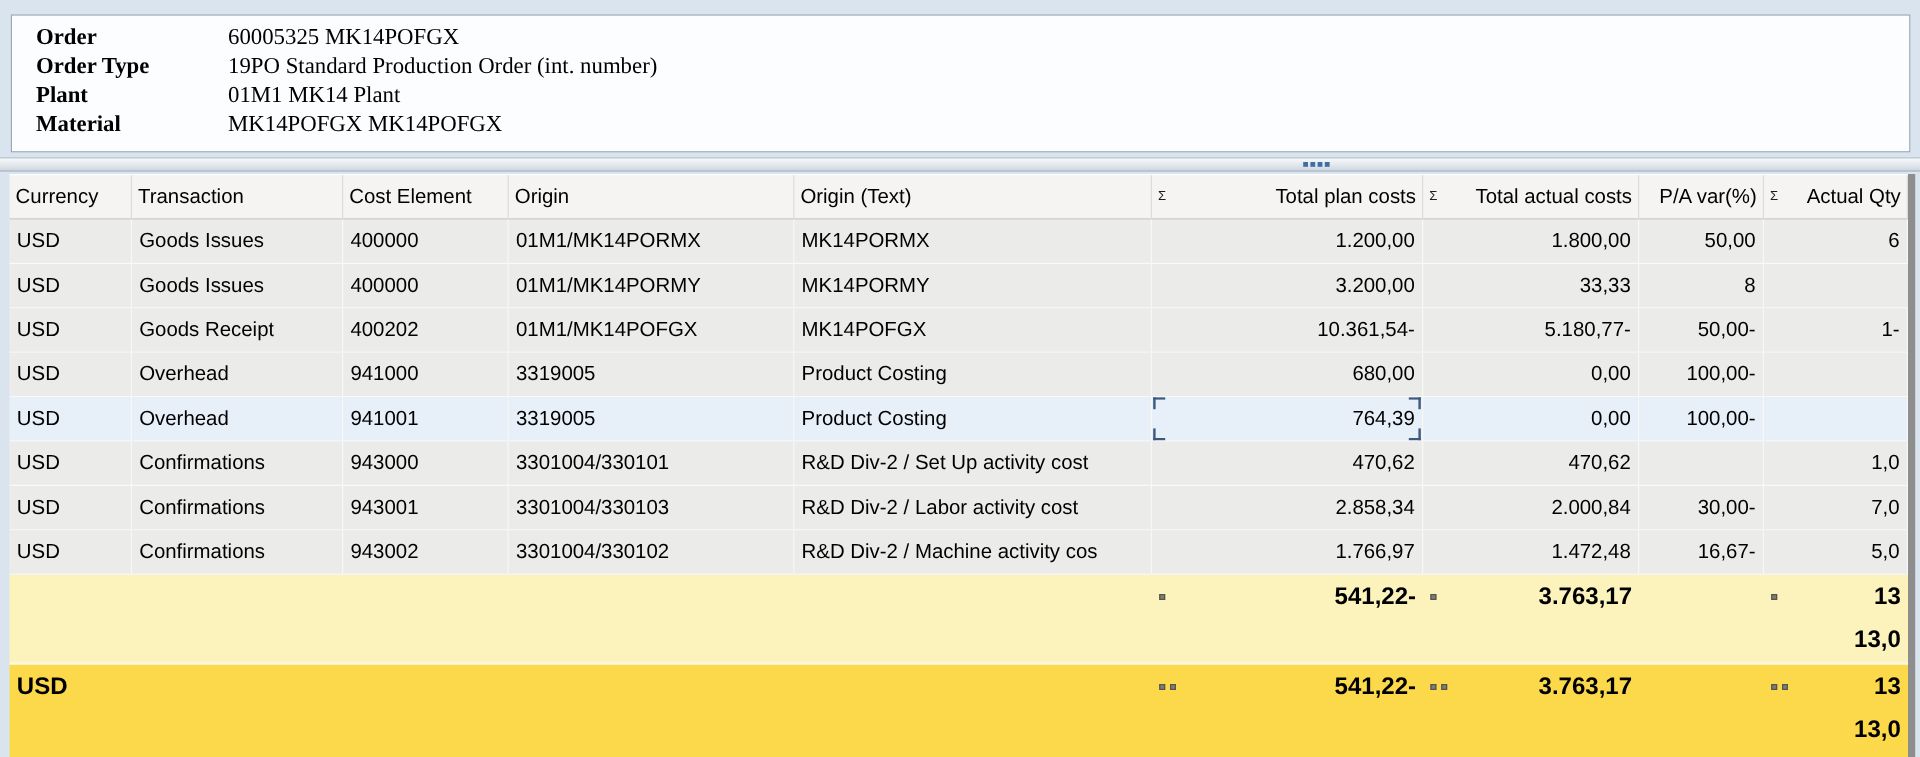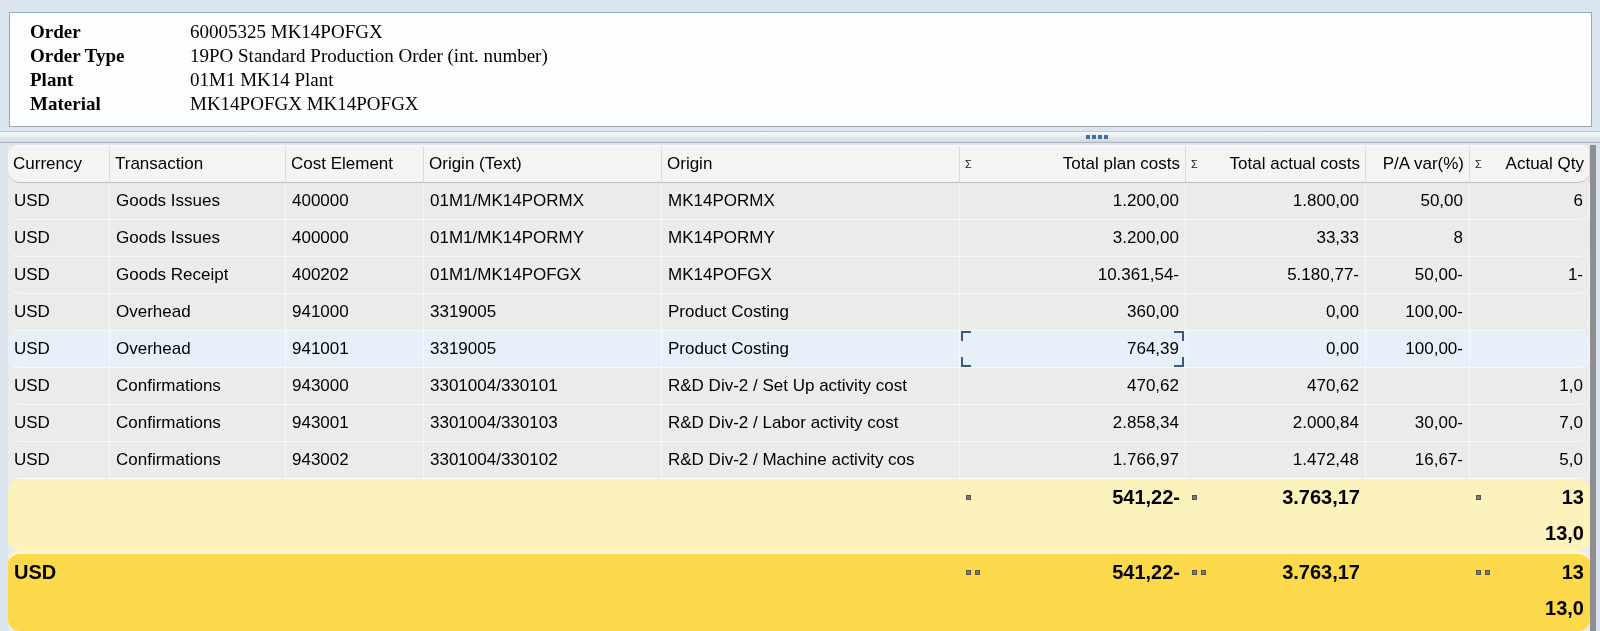--- a/index.html
+++ b/index.html
@@ -32,21 +32,21 @@
     background:linear-gradient(#f7f9fb,#e2e7ec 55%,#cfd7df);
     border-top:1px solid #bcc6d0;border-bottom:1px solid #a9b4c0;}
   .dots{position:absolute;left:1086px;top:3px;display:flex;gap:2px;}
   .dots i{width:4px;height:4px;background:#3f6ea5;display:block;}
 
   
   .table-wrap{position:absolute;left:8px;top:145px;width:1588px;height:486px;display:flex;}
   .alv{width:1582px;display:flex;flex-direction:column;background:var(--row-bg);}
   .right-strip{width:6px;background:#8e8e8e;}
 
-  .grid-row{display:grid;grid-template-columns:var(--cols);border-radius:12px;}
+  .grid-row{display:grid;grid-template-columns:var(--cols);}
   .header-row{height:38px;background:var(--hdr-bg);border-top:1px solid #fff;
     border-bottom:1px solid #bfbfbd;font-size:17px;flex:none;}
   .hcell{display:flex;align-items:center;padding:0 5px;border-right:1px solid #dddcda;overflow:hidden;}
   .sigma{font-size:11px;color:#1c1c1c;line-height:1;}
   .num .hlbl{margin-left:auto;}
   .hlbl{white-space:nowrap;}
 
   .data-row{height:37px;background:var(--row-bg);border-bottom:1px solid #f9f9f8;font-size:17px;flex:none;}
   .data-row.selected{background:var(--sel-bg);}
   .cell{display:flex;align-items:center;padding:0 6px;border-right:1px solid #f7f7f5;
@@ -110,24 +110,24 @@
           <div class="hcell">
             <span class="hlbl">Currency</span>
           </div>
           <div class="hcell">
             <span class="hlbl">Transaction</span>
           </div>
           <div class="hcell">
             <span class="hlbl">Cost Element</span>
           </div>
           <div class="hcell">
+            <span class="hlbl">Origin</span>
+          </div>
+          <div class="hcell">
             <span class="hlbl">Origin (Text)</span>
-          </div>
-          <div class="hcell">
-            <span class="hlbl">Origin</span>
           </div>
           <div class="hcell num">
             <span class="sigma">Σ</span>
             <span class="hlbl">Total plan costs</span>
           </div>
           <div class="hcell num">
             <span class="sigma">Σ</span>
             <span class="hlbl">Total actual costs</span>
           </div>
           <div class="hcell num">
@@ -234,21 +234,21 @@
             <div class="cell">
               <span>941000</span>
             </div>
             <div class="cell">
               <span>3319005</span>
             </div>
             <div class="cell">
               <span>Product Costing</span>
             </div>
             <div class="cell num">
-              <span>360,00</span>
+              <span>680,00</span>
             </div>
             <div class="cell num">
               <span>0,00</span>
             </div>
             <div class="cell num">
               <span>100,00-</span>
             </div>
             <div class="cell num">
               <span></span>
             </div>

